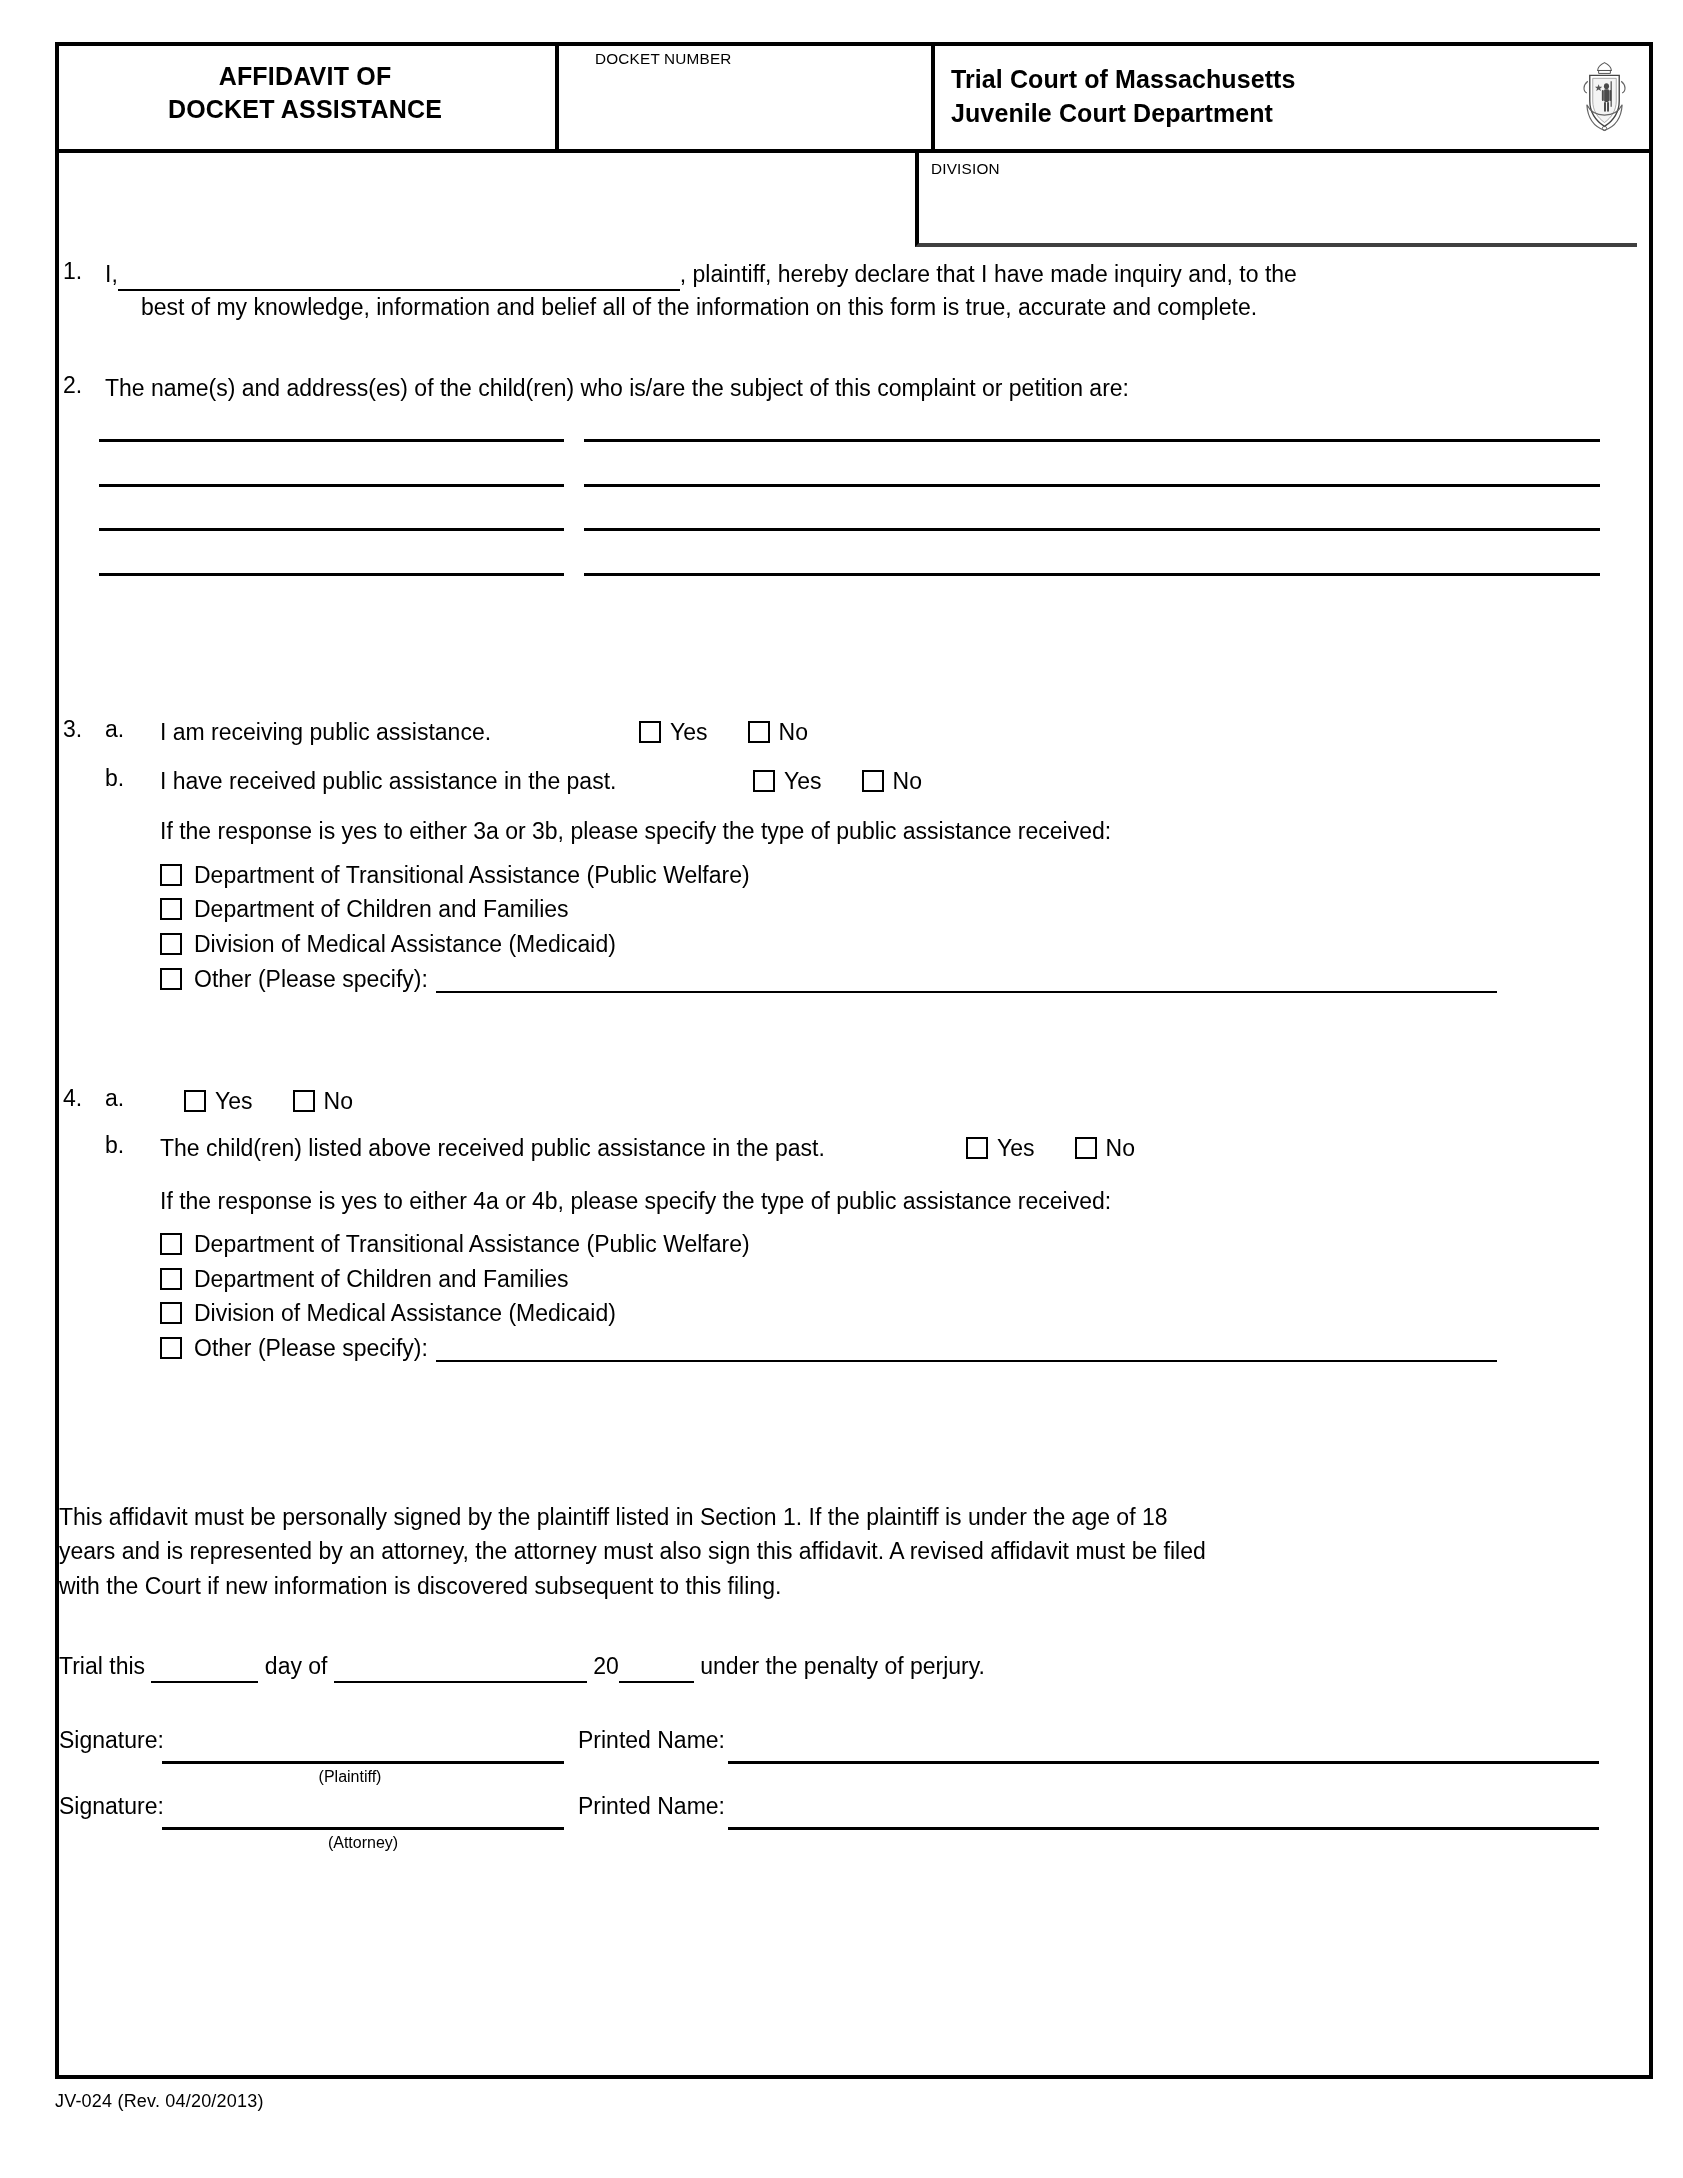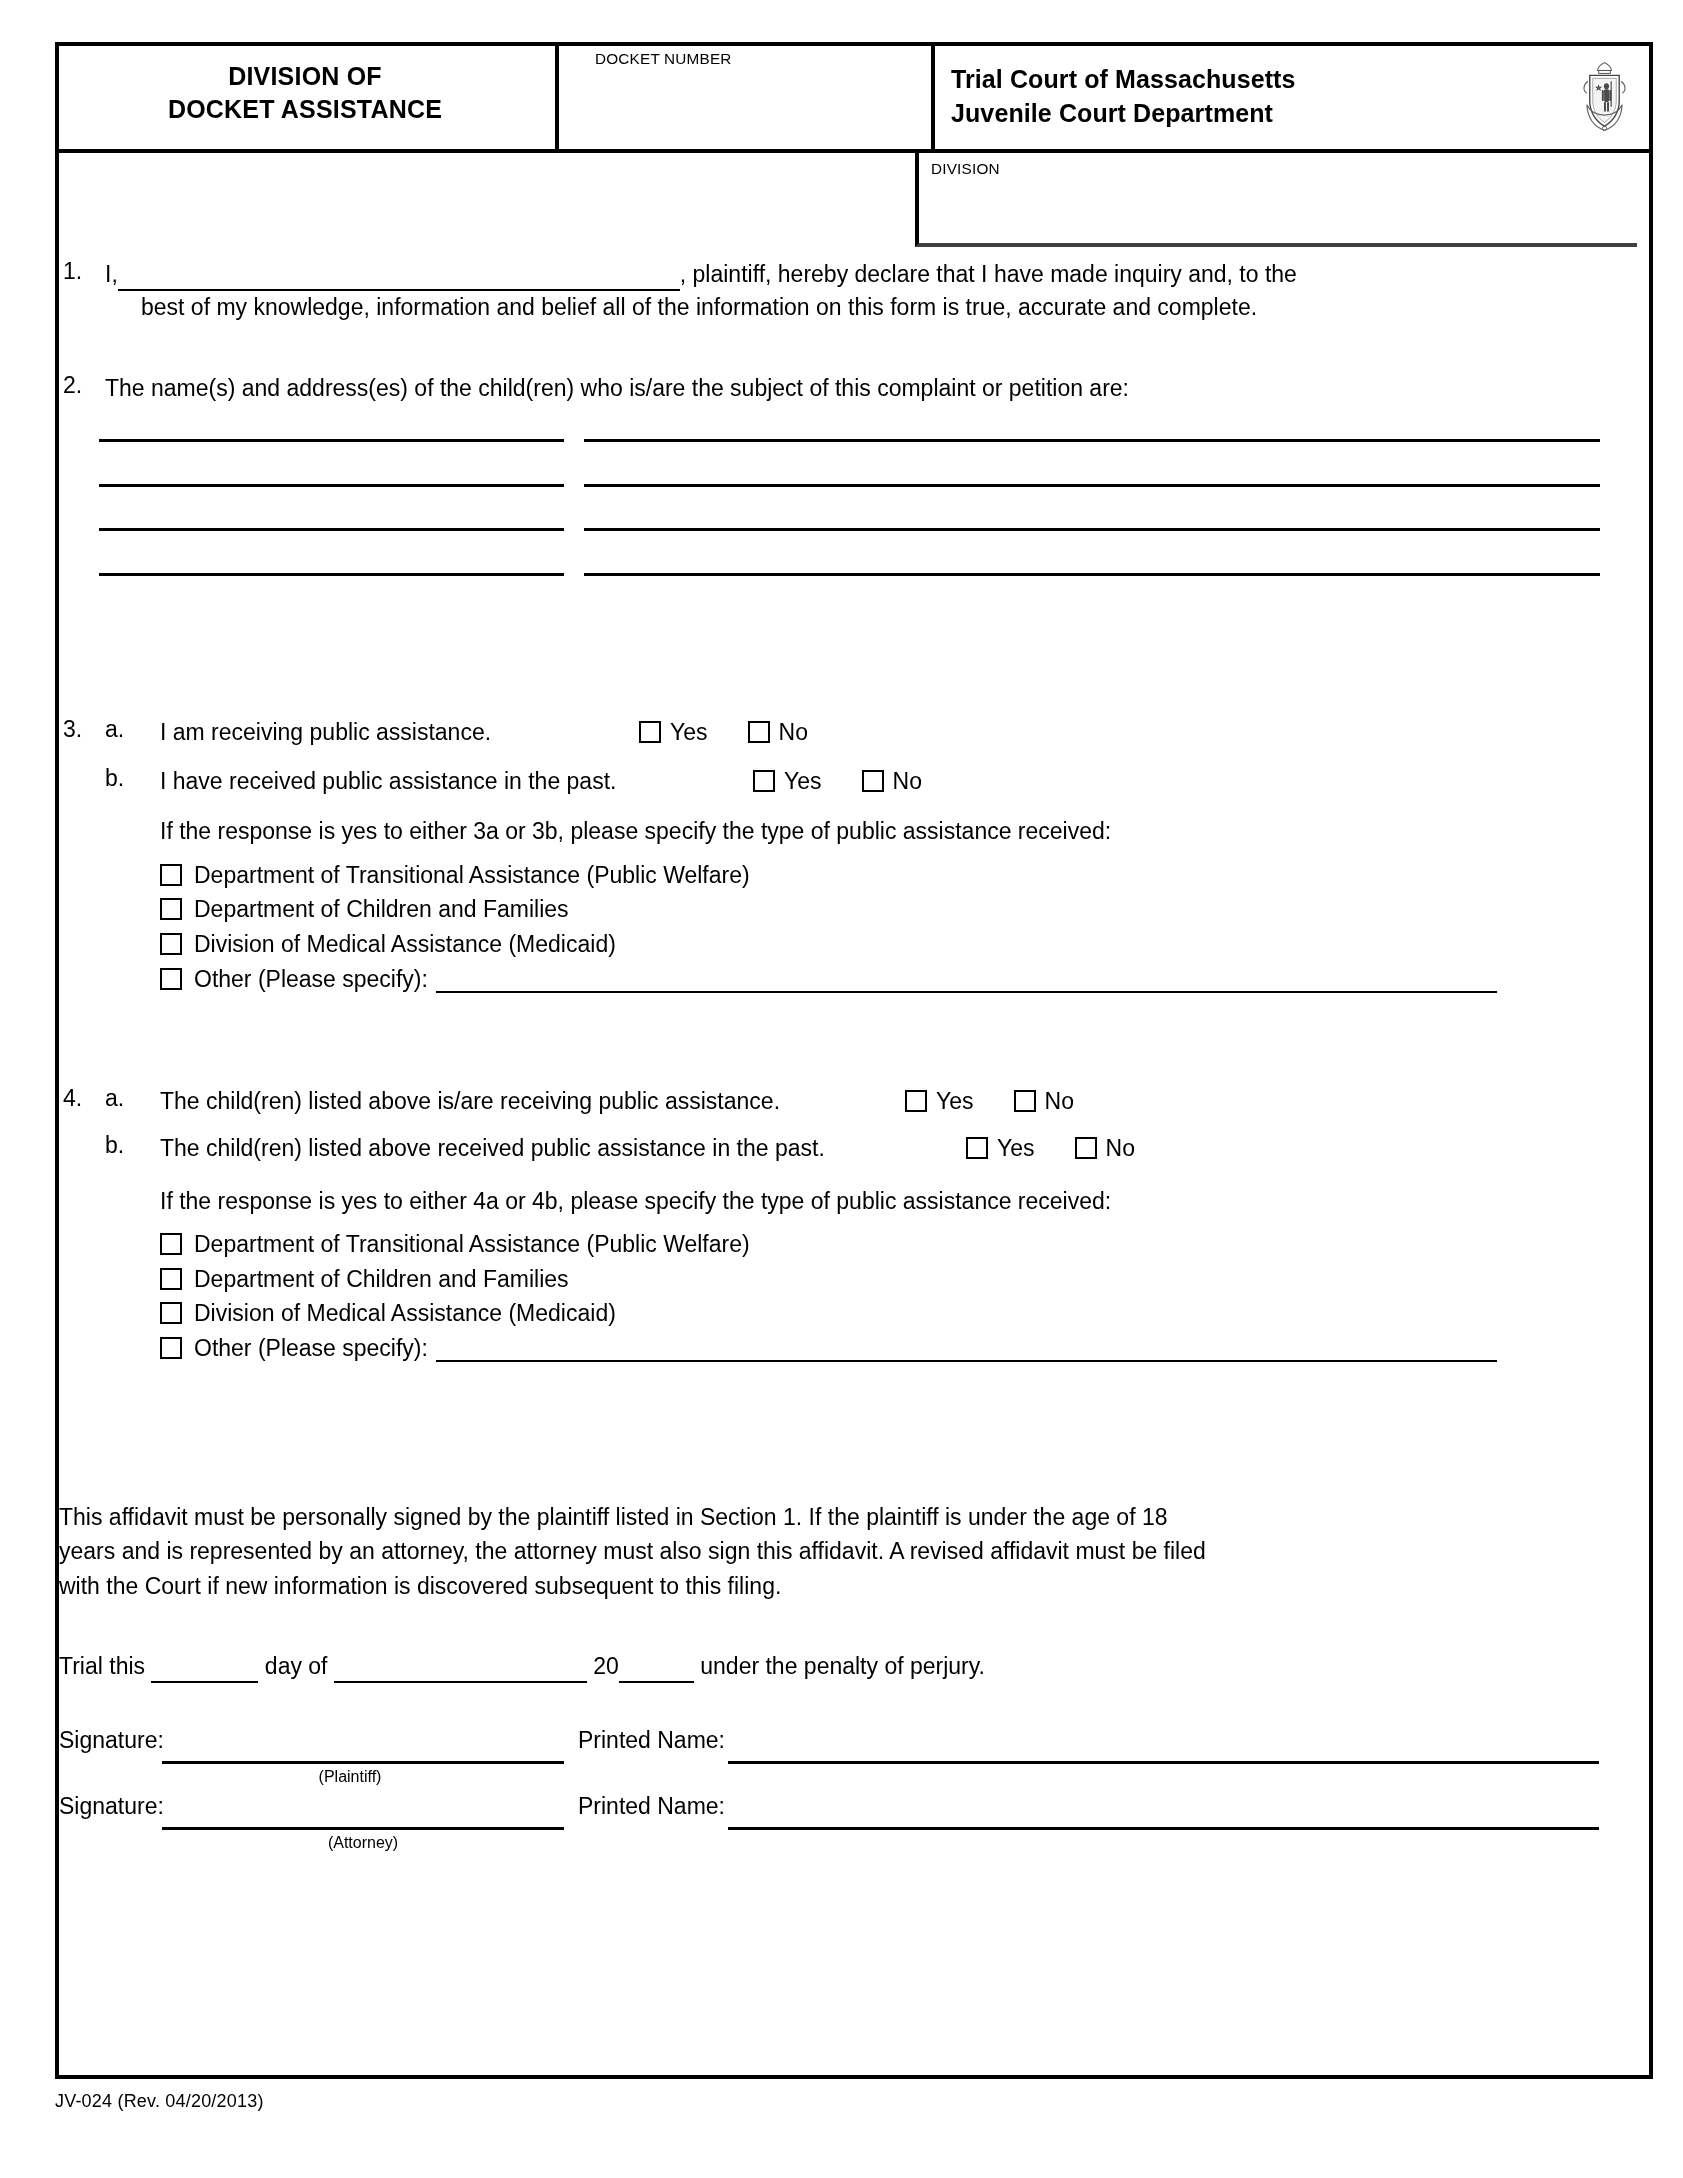--- a/index.html
+++ b/index.html
@@ -213,21 +213,21 @@
 <body>
 
 <div id="page">
 
   <div class="frame"></div>
 
   <div class="hdr">
 
     <div class="hdr-title">
       <div class="t">
-        <span>DIVISION OF</span><br>
+        <span>AFFIDAVIT OF</span><br>
         <span>DOCKET ASSISTANCE</span>
       </div>
     </div>
 
     <div class="hdr-docket">
       <div class="lbl">DOCKET NUMBER</div>
       <div class="lbl" style="font-size:23px;padding-top:6px;"></div>
     </div>
 
     <div class="hdr-court">
@@ -334,21 +334,20 @@
     <div class="cbrow" style="left:105px; top:683px;">
       <span class="cb"></span><span>Division of Medical Assistance (Medicaid)</span>
     </div>
     <div class="cbrow" style="left:105px; top:718px;">
       <span class="cb"></span><span>Other (Please specify):</span><span class="ul" style="width:1061px;height:22px;margin-left:8px;"></span>
     </div>
 
     <div class="row" style="left:8px; top:837px;">
       <div class="num">4.</div>
       <div class="letter">a.</div>
-      <div class="txt" style="width:721px;">The child(ren) listed above is/are receiving public assistance.</div>
       <div class="txt yn" style="margin-left:24px;">
         <span class="cb"></span><span>Yes</span>
       </div>
       <div class="txt yn" style="margin-left:40px;">
         <span class="cb"></span><span>No</span>
       </div>
     </div>
 
     <div class="row" style="left:8px; top:884px;">
       <div class="num"></div>

